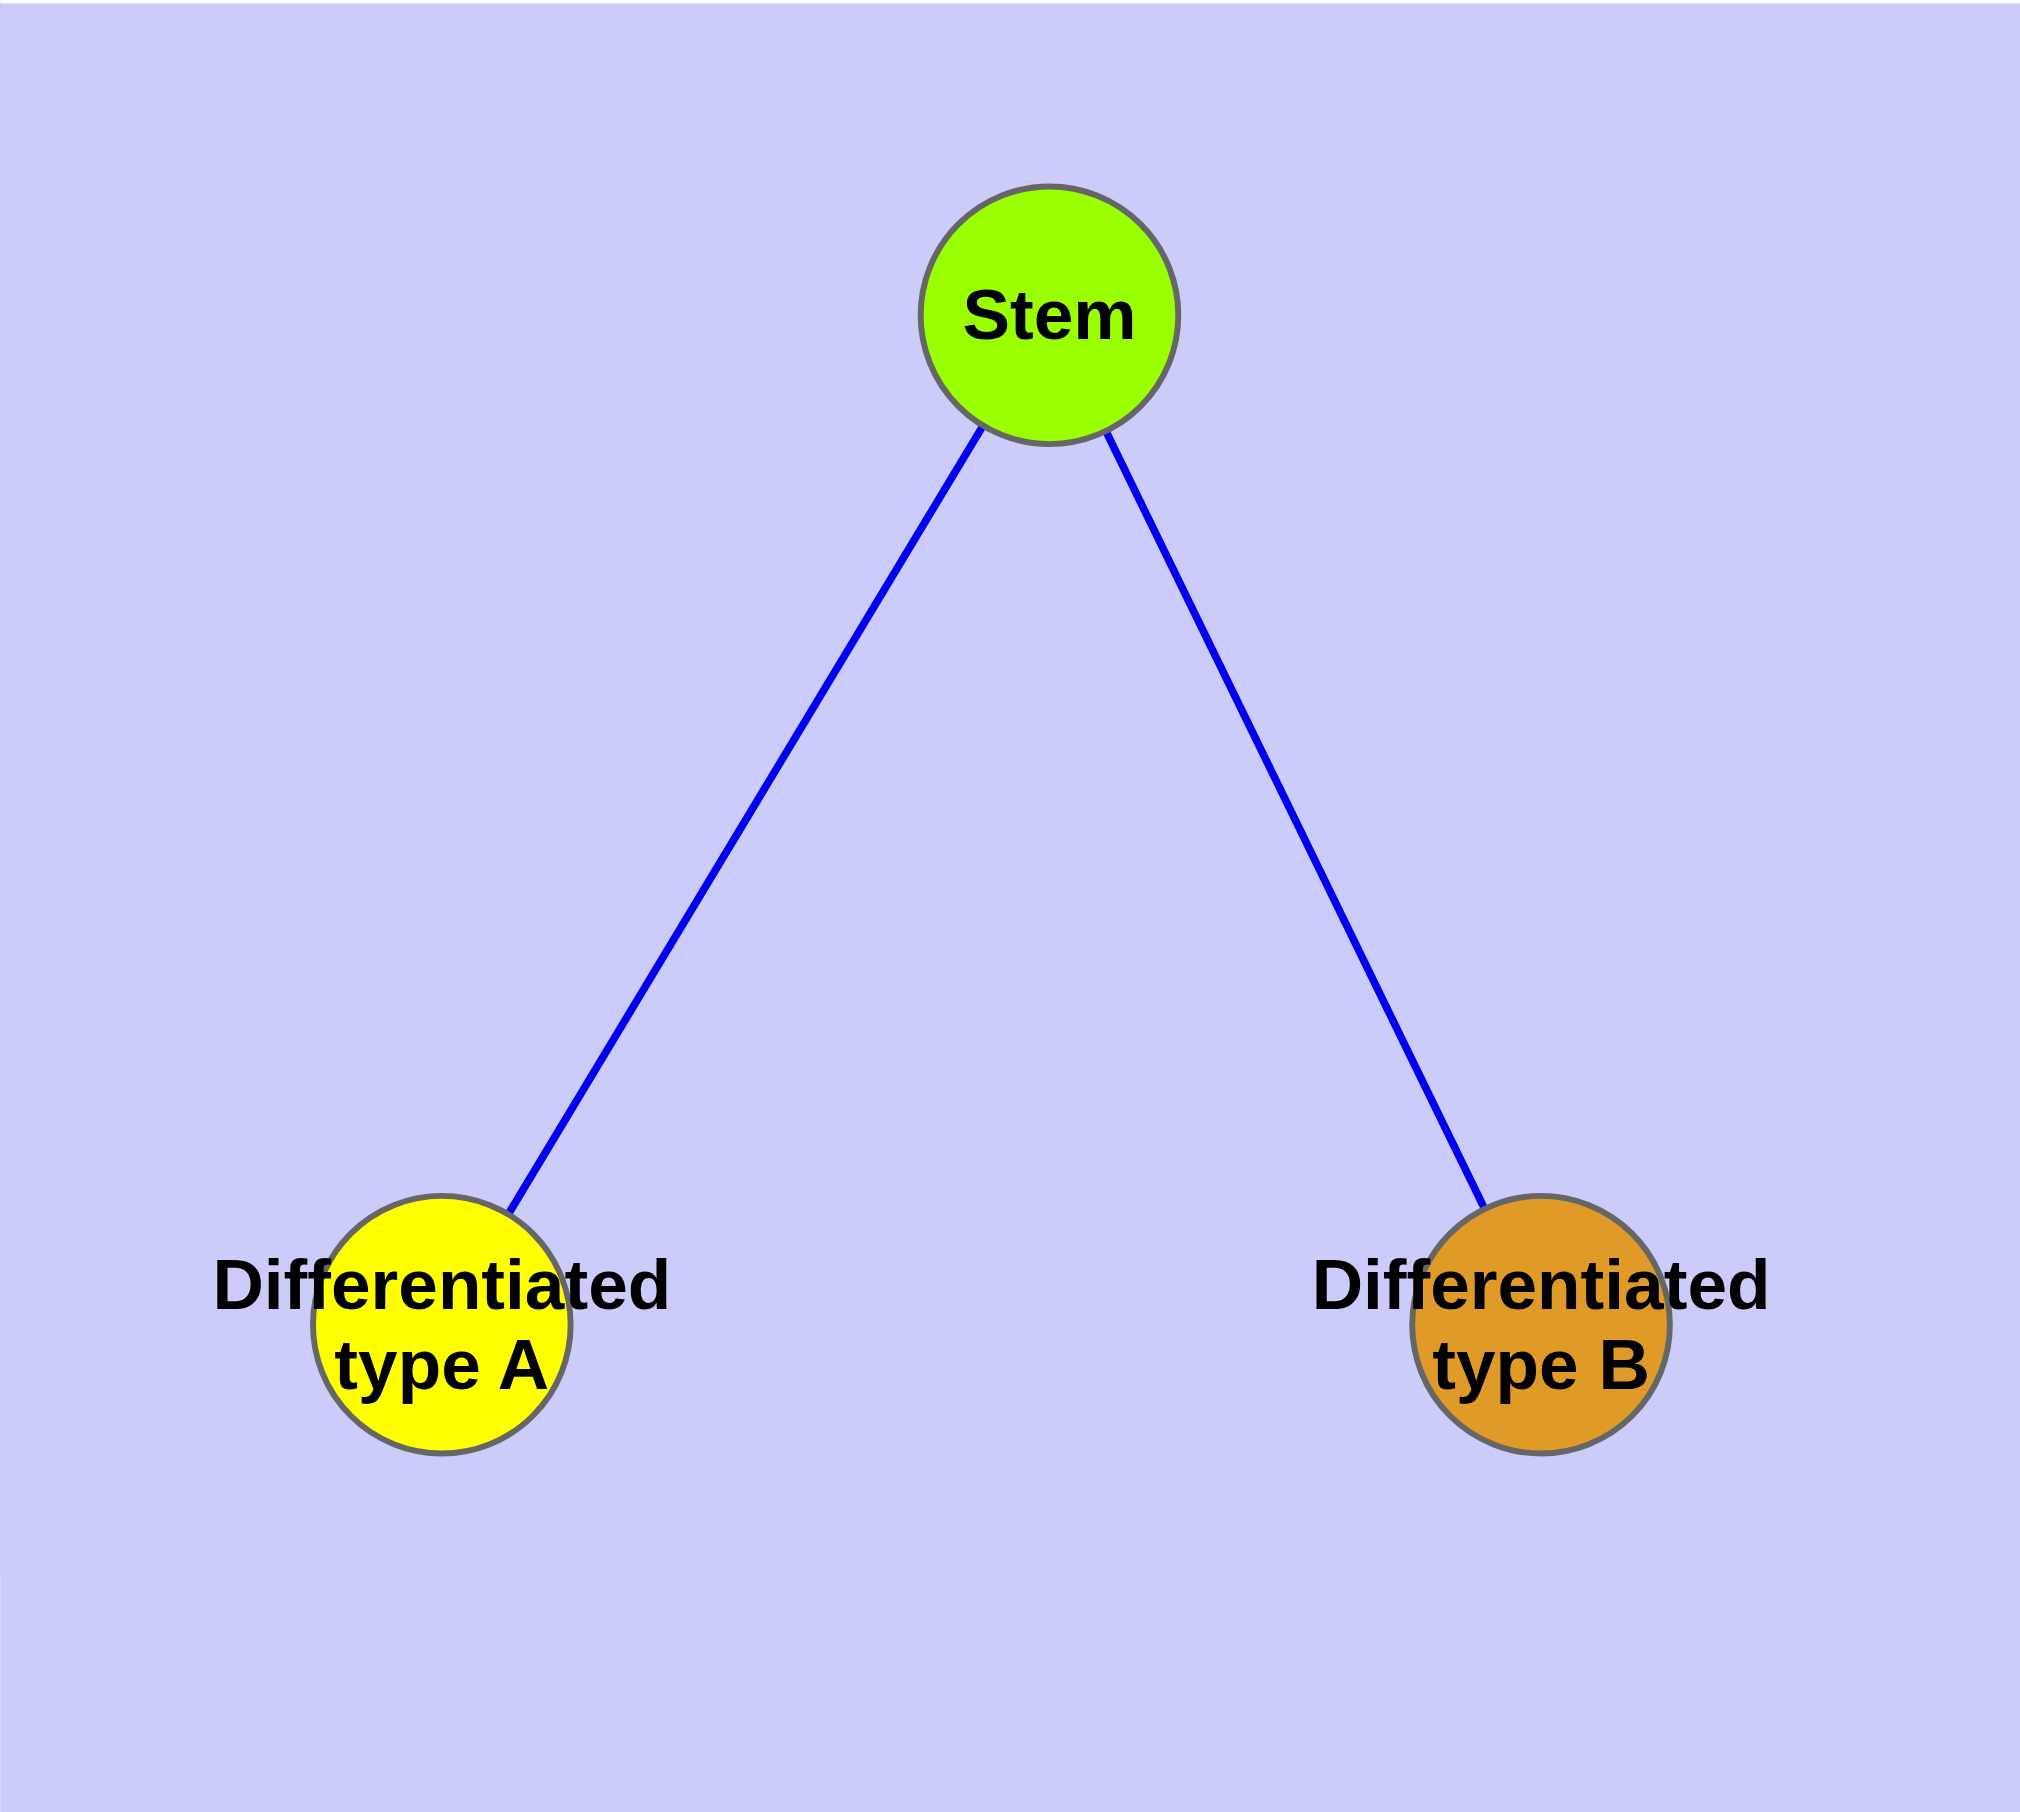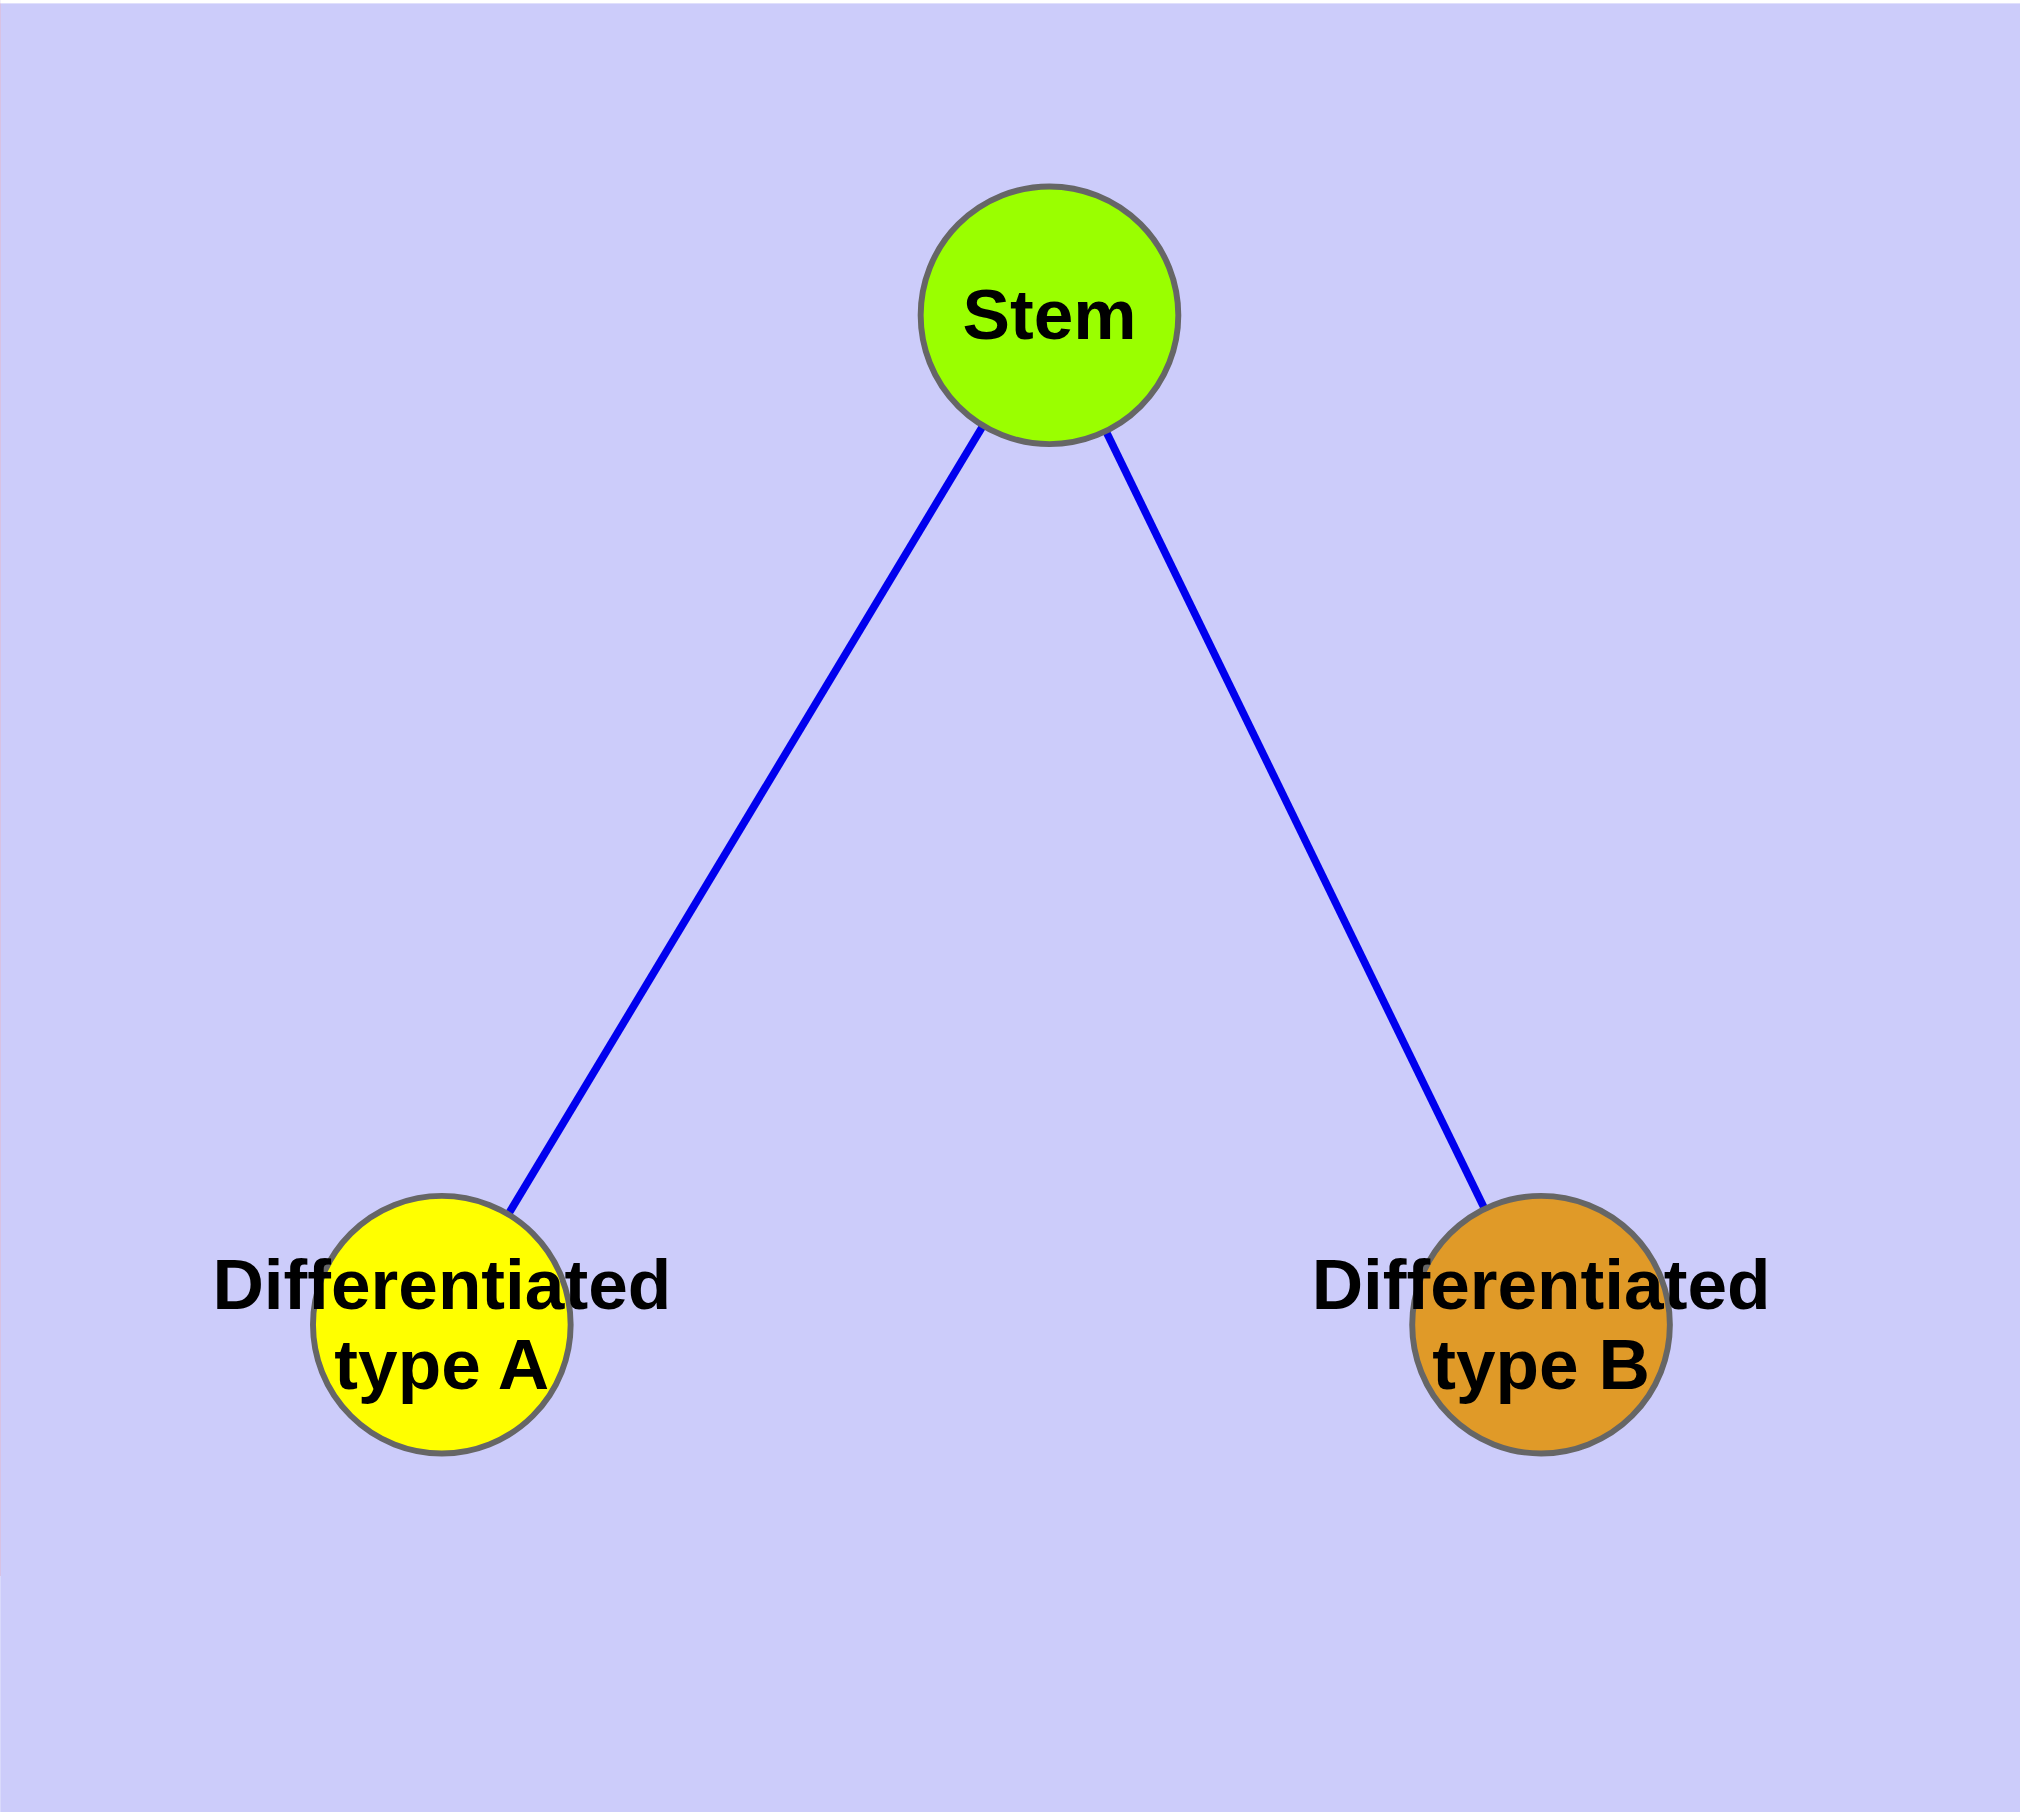--- a/index.html
+++ b/index.html
@@ -10,21 +10,21 @@
   body {
     width: 2021px;
     height: 1812px;
     overflow: hidden;
     font-family: "Liberation Sans", sans-serif;
   }
   #canvas-wrap {
     position: relative;
     width: 2021px;
     height: 1576px;
-    background: #fca5a5;
+    background: #f0abfc;
   }
   #graph-svg {
     position: absolute;
     left: 0;
     top: 0;
     display: block;
   }
   .node-label {
     font-family: "Liberation Sans", sans-serif;
     font-weight: bold;

